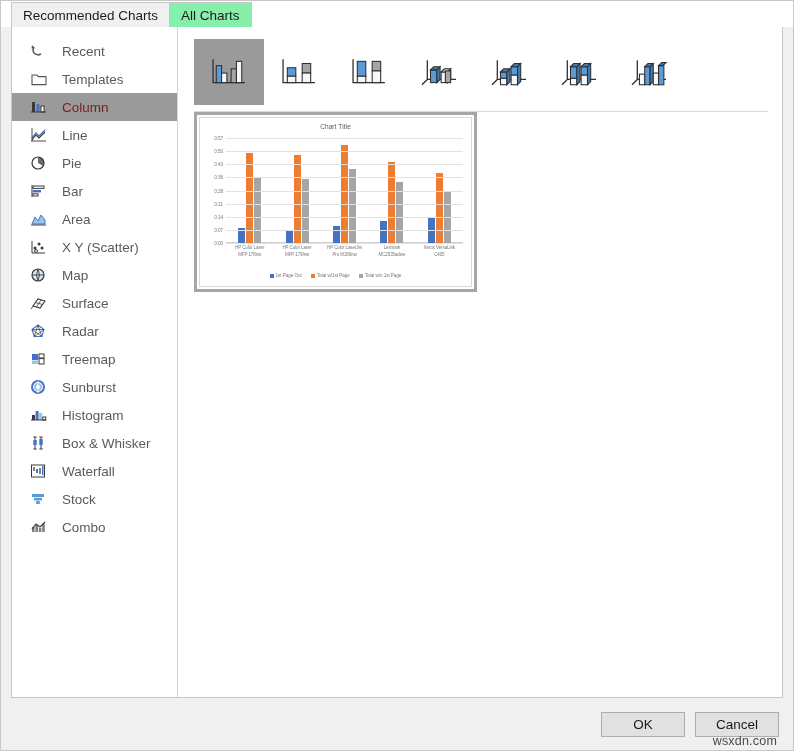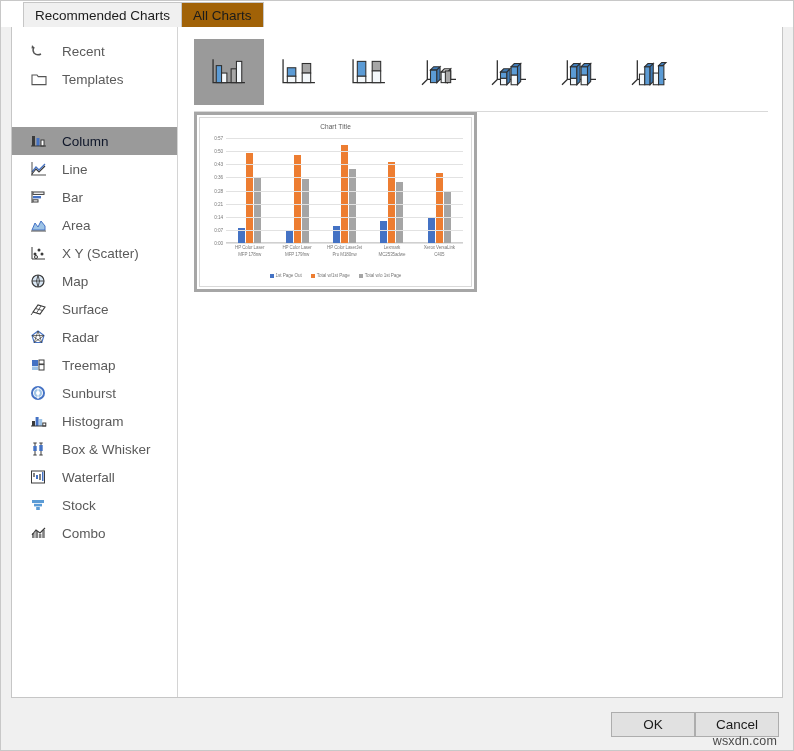--- a/index.html
+++ b/index.html
@@ -38,38 +38,38 @@
     width: 46px; height: 44px;
     display: flex; align-items: center; justify-content: center;
     color: #8a8a8a;
     font-size: 17px; cursor: default;
   }
   
   .tabstrip {
     height: 26px;
     background: #ffffff;
     display: flex; align-items: flex-end;
-    padding-left: 22px;
+    padding-left: 10px;
     flex: 0 0 auto;
     position: relative;
     z-index: 3;
   }
   .tab {
     height: 25px;
     padding: 0 11px;
     display: flex; align-items: center;
     font-size: 13.5px;
     color: #1b1b1b;
     border: 1px solid #c6c6c6;
     border-bottom: none;
     background: #f0f0f0;
     margin-right: -1px;
   }
   .tab.active {
-    background: #a16207;
+    background: #86efac;
     border-color: #c6c6c6;
     position: relative;
     z-index: 4;
   }
   
   .body {
     flex: 1 1 auto;
     margin: 0 10px;
     background: #ffffff;
     border: 1px solid #c6c6c6;
@@ -86,21 +86,21 @@
     background: #ffffff;
   }
   .side-item {
     height: 28px;
     display: flex; align-items: center;
     padding-left: 16px;
     font-size: 13.5px;
     color: #5a5a5a;
     cursor: default;
   }
-  .side-item.selected { background: #9a9a9a; color: #0f172a; margin-top: 34px; }
+  .side-item.selected { background: #9a9a9a; color: #7f1d1d; }
   .side-ico {
     width: 22px; height: 20px;
     margin-right: 12px;
     flex: 0 0 22px;
     display: flex; align-items: center; justify-content: center;
   }
   .side-label { white-space: nowrap; }
   
   .rightpane {
     flex: 1 1 auto;
@@ -212,20 +212,21 @@
   .swatch { width: 4px; height: 4px; display: inline-block; }
   .swatch.s0 { background: #4472c4; }
   .swatch.s1 { background: #ed7d31; }
   .swatch.s2 { background: #a5a5a5; }
   
   .footer {
     flex: 0 0 auto;
     height: 51px;
     display: flex; align-items: center; justify-content: flex-end;
     padding-right: 14px;
+    gap: 10px;
     position: relative;
   }
   .btn {
     width: 84px; height: 25px;
     background: #e1e1e1;
     border: 1px solid #adadad;
     font-size: 13.5px;
     color: #1b1b1b;
     font-family: "Liberation Sans", sans-serif;
     cursor: default;
@@ -282,20 +283,29 @@
         </div>
         <div class="side-item">
           <span class="side-ico">
             <svg width="18" height="16" viewBox="0 0 18 16">
               <path d="M2 11 L6 6 L9 9 L15 3" stroke="#4472c4" fill="none" stroke-width="1.3"></path>
               <path d="M2 13 L6 8 L9 11 L15 5" stroke="#3a3a3a" fill="none" stroke-width="1.1"></path>
               <path d="M1 14 h15 M2 1 v13" stroke="#3a3a3a" stroke-width=".9"></path>
             </svg>
           </span>
           <span class="side-label">Line</span>
+        </div>
+        <div class="side-item">
+          <span class="side-ico">
+            <svg width="18" height="16" viewBox="0 0 18 16">
+              <circle cx="8" cy="8" r="6" fill="#fff" stroke="#3a3a3a" stroke-width="1.2"></circle>
+              <path d="M8 8 L8 2 A6 6 0 0 1 13.2 10.9 Z" fill="#3a3a3a" opacity=".75"></path>
+            </svg>
+          </span>
+          <span class="side-label">Pie</span>
         </div>
         <div class="side-item">
           <span class="side-ico">
             <svg width="18" height="16" viewBox="0 0 18 16">
               <rect x="3" y="3" width="11" height="2.4" fill="#fff" stroke="#3a3a3a" stroke-width="1"></rect>
               <rect x="3" y="7" width="8" height="2.4" fill="#4472c4"></rect>
               <rect x="3" y="10.8" width="5" height="2.2" fill="#fff" stroke="#3a3a3a" stroke-width="1"></rect>
               <path d="M2 2 v12" stroke="#3a3a3a" stroke-width="1"></path>
             </svg>
           </span>

